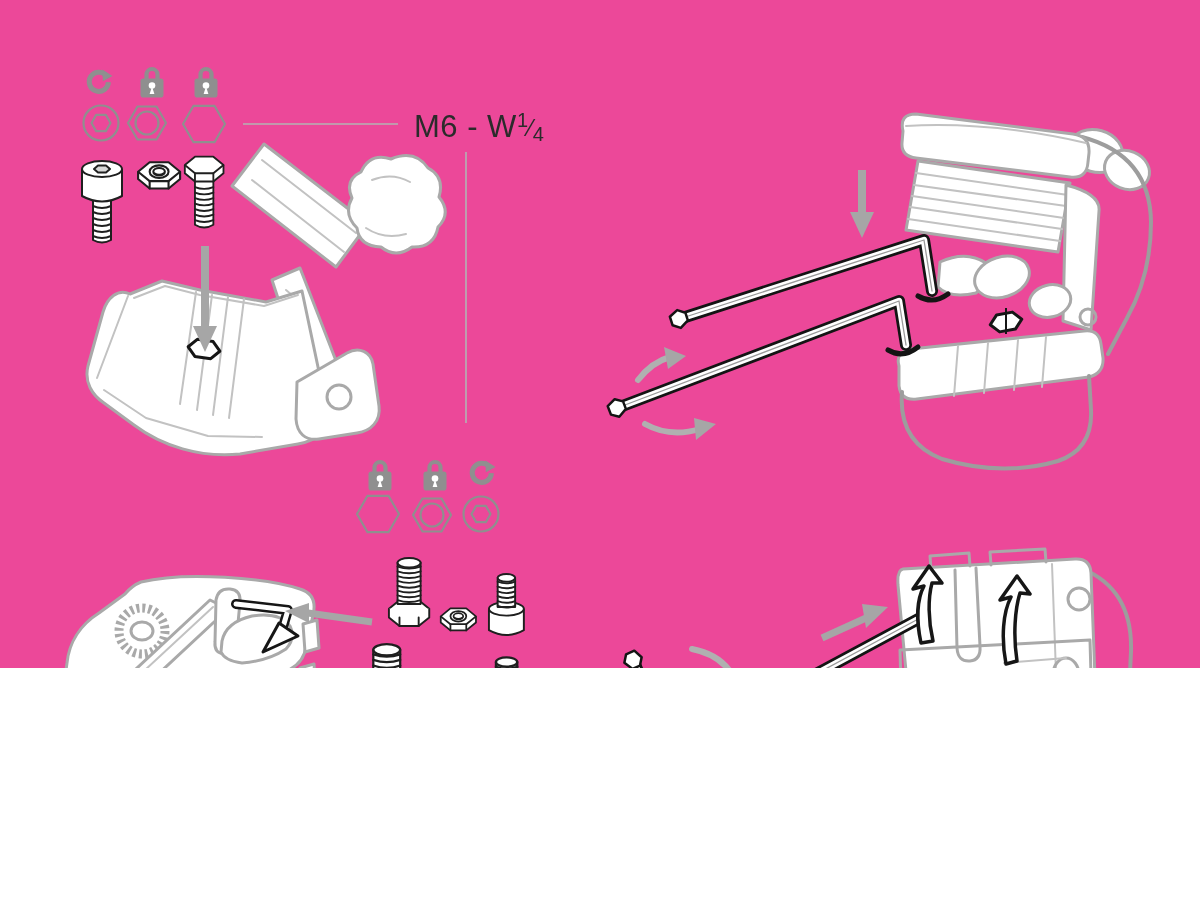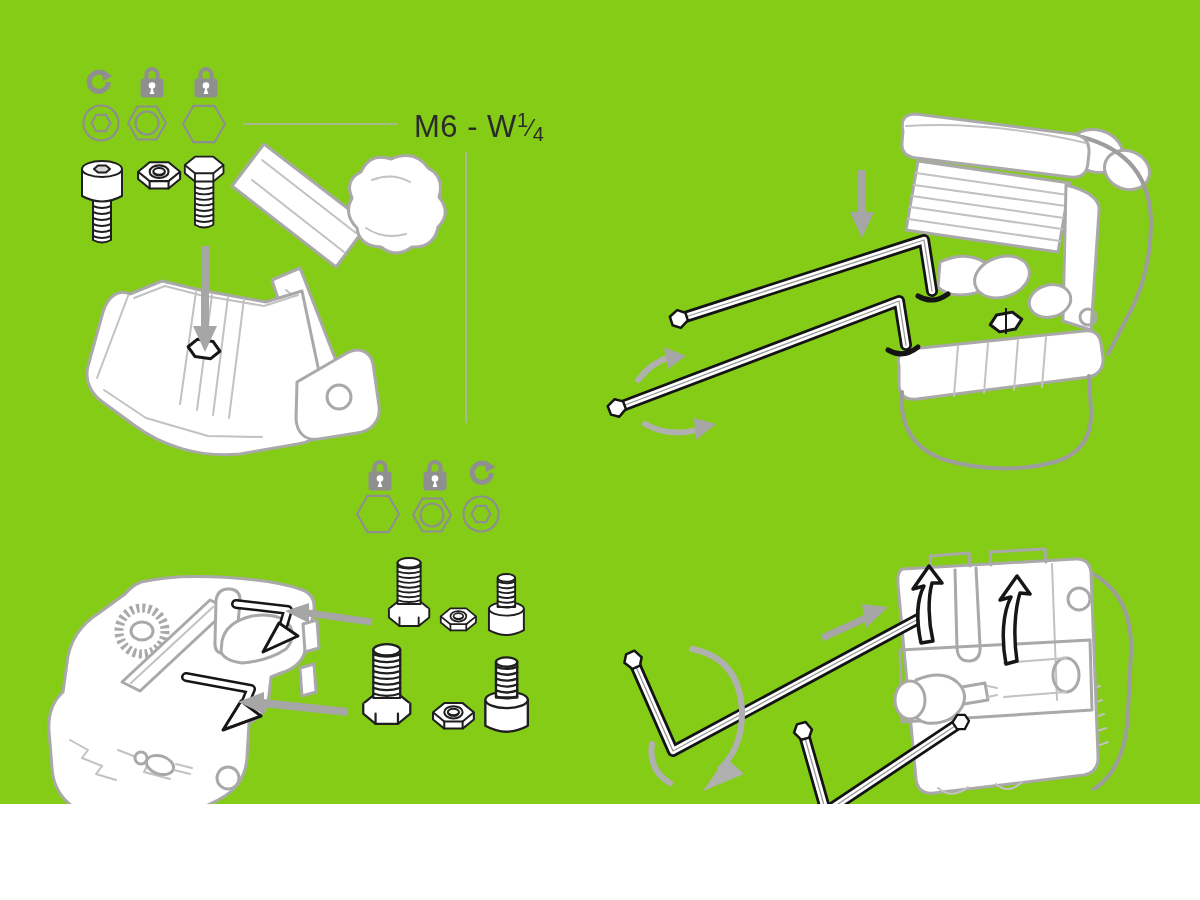--- a/index.html
+++ b/index.html
@@ -1,16 +1,16 @@
 <!DOCTYPE html>
 <html><head>
 <meta charset="utf-8">
 <style>
   html,body { margin:0; padding:0; background:#ffffff; }
-  .canvas { position:relative; width:1200px; height:804px; background:#84cc16; overflow:hidden; }
+  .canvas { position:relative; width:1200px; height:668px; background:#ec4899; overflow:hidden; }
   svg { display:block; }
   
   .dl  { fill:#ffffff; stroke:#a9a9a9; stroke-width:3; stroke-linejoin:round; stroke-linecap:round; }
   .dl2 { fill:none;    stroke:#a9a9a9; stroke-width:3; stroke-linejoin:round; stroke-linecap:round; }
   .dls { fill:none;    stroke:#c2c2c2; stroke-width:2; stroke-linejoin:round; stroke-linecap:round; }
   .sil { fill:none;    stroke:#9d9d9d; stroke-width:4; stroke-linecap:round; stroke-linejoin:round; }
   .lead{ fill:none;    stroke:#b3b3b3; stroke-width:1.6; }
   
   .view{ fill:none; stroke:#8f8f8f; stroke-width:2.2; stroke-linejoin:round; }
   

